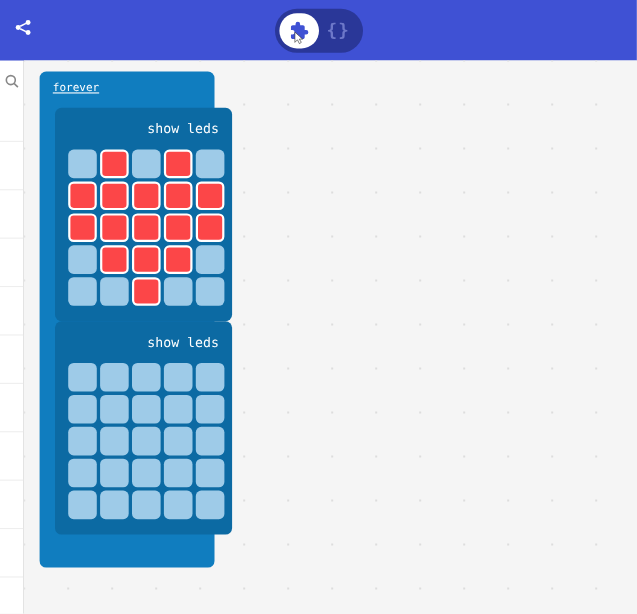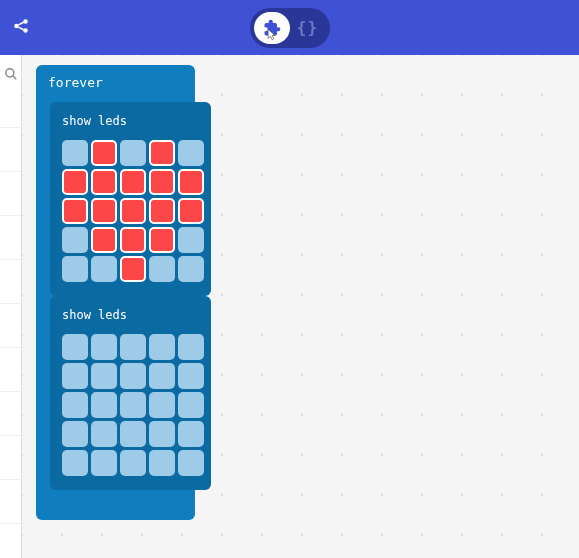--- a/index.html
+++ b/index.html
@@ -14,26 +14,26 @@
   .code-glyph { color: #6d78c9; font-weight: bold; font-size: 16px; letter-spacing: 1px; font-family: monospace; }
 
   .main { display: flex; height: 503px; }
   .sidebar { width: 22px; background: #fff; border-right: 1px solid #e0e0e0; display: flex; flex-direction: column; align-items: center; padding-top: 12px; }
   .search-icon { color: #888; font-size: 14px; }
   .sidebar-row { height: 44px; width: 100%; border-bottom: 1px solid #eee; }
   
   .workspace { flex: 1; background: #f5f5f5; position: relative; background-image: radial-gradient(#ddd 1px, transparent 1px); background-size: 40px 40px; background-position: 20px 20px; padding: 10px 0 0 14px; }
 
   .forever-block { background: #107dbf; border-radius: 6px 6px 6px 6px; width: 159px; padding: 0 0 30px 0; position: relative; }
-  .forever-label { color: #fff; font-size: 13px; padding: 10px 12px 12px 12px; }
+  .forever-label { color: #fff; font-size: 10px; padding: 10px 12px 12px 12px; text-decoration: underline; }
   .forever-inner { margin-left: 14px; }
 
   .showleds-block { background: #0c6aa3; border-radius: 6px; width: 161px; padding: 6px 6px 10px 6px; margin-bottom: 0; }
   .showleds-block + .showleds-block { margin-top: 0; }
-  .showleds-label { color: #fff; font-size: 12px; padding: 6px 6px 10px 6px; }
+  .showleds-label { color: #fff; font-size: 12px; padding: 6px 6px 10px 6px; text-align: right; }
   .led-grid { display: grid; grid-template-columns: repeat(5, 26px); grid-template-rows: repeat(5, 26px); gap: 3px; padding: 2px 6px 4px 6px; }
   .led { border-radius: 5px; background: #9ecbe8; cursor: pointer; }
   .led.on { background: #fc4648; border: 2px solid #fff; }
 </style>
 </head>
 <body>
 
 <div class="topbar">
   <span class="share-icon">
     <svg width="18" height="18" viewBox="0 0 24 24" fill="#fff">

